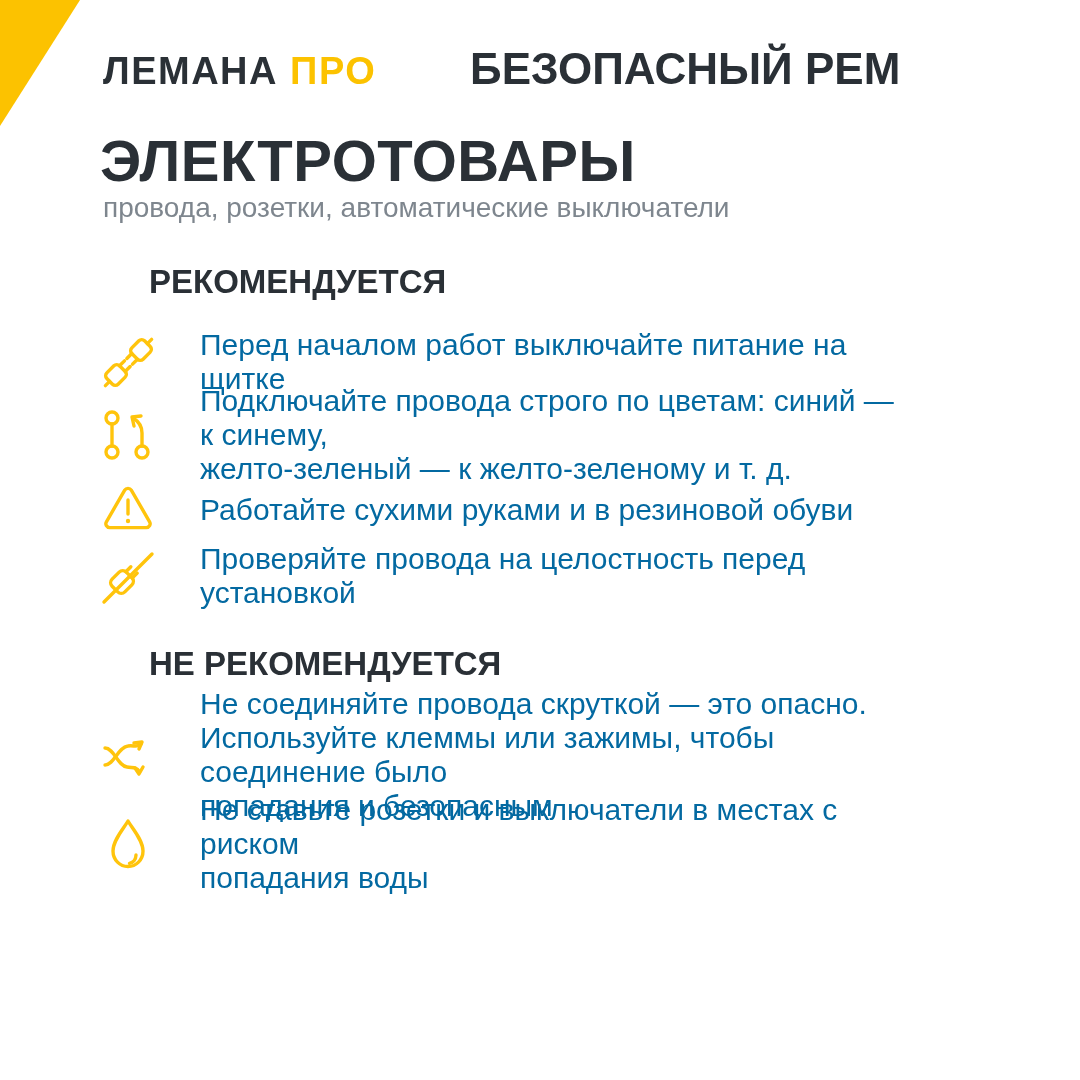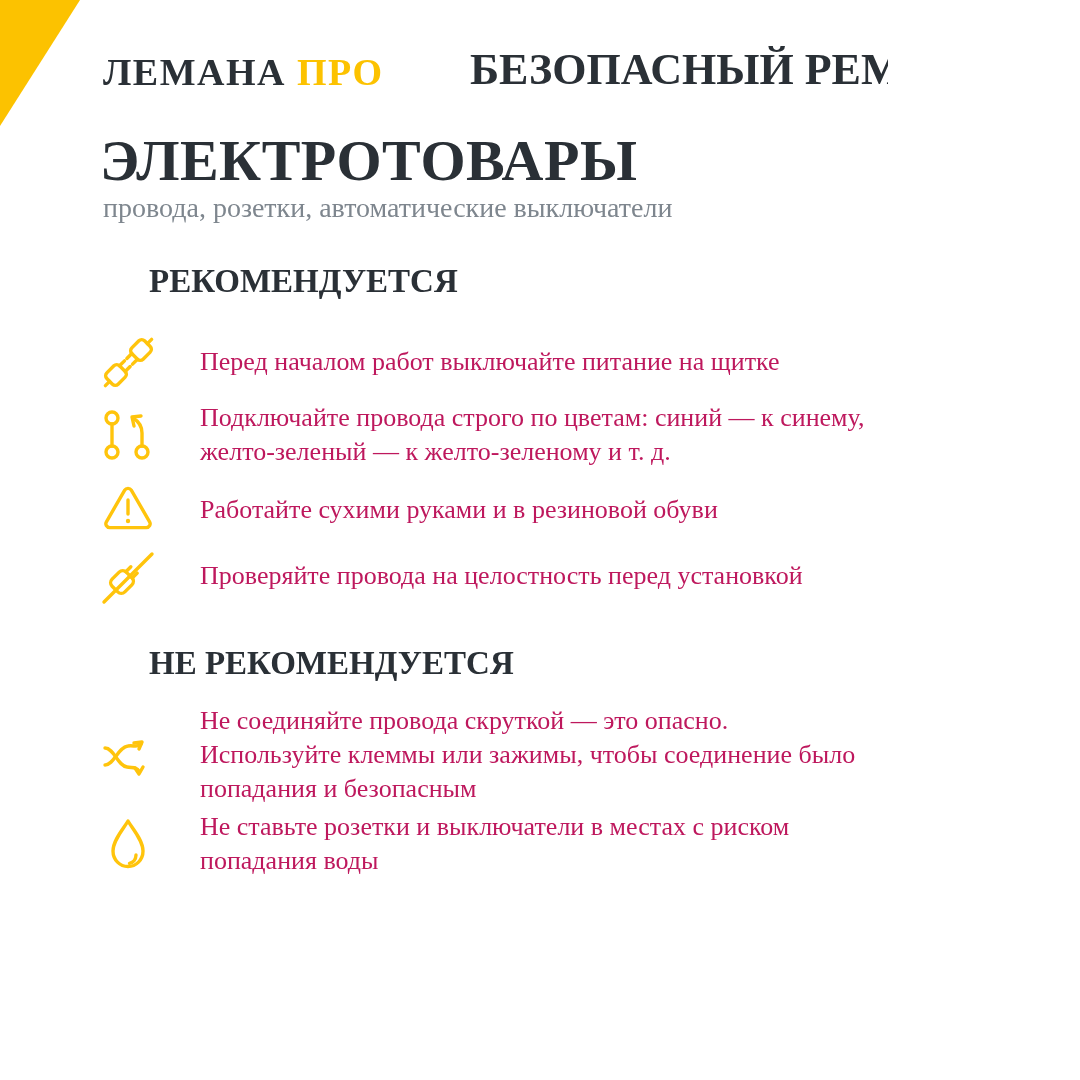--- a/index.html
+++ b/index.html
@@ -1,18 +1,19 @@
 <!DOCTYPE html>
 <html><head>
 <meta charset="utf-8">
 <style>
   html,body{margin:0;padding:0;background:#fff;}
   .canvas{
     position:relative;width:888px;height:1080px;overflow:hidden;background:#ffffff;
-    font-family:Liberation Serif, serif;
+    font-family:Liberation Sans, sans-serif;
+    padding-left:14px;
   }
   .abs{position:absolute;}
   
   .tri-tl{left:0;top:0;width:80px;height:126px;background:#FCC200;
     clip-path:polygon(0 0,100% 0,0 100%);}
   .corner-br{left:917px;top:752px;width:163px;height:328px;background:#FCC200;
     clip-path:polygon(0 47.5%,100% 0,100% 100%,0 100%);}
   
   .logo{left:103px;top:50px;font-size:38px;font-weight:700;letter-spacing:1.5px;color:#2A3036;white-space:nowrap;}
   .logo .accent{color:#FCC200;}
@@ -20,21 +21,21 @@
   
   .intro-title{left:100px;top:127px;font-size:58px;font-weight:700;color:#2A3036;letter-spacing:.5px;white-space:nowrap;}
   .intro-subtitle{left:103px;top:192px;font-size:28px;color:#7E868E;white-space:nowrap;}
   
   .sec-heading{font-size:33px;font-weight:700;color:#2A3036;white-space:nowrap;margin-left:46px;}
   .h-rec{left:103px;top:263px;}
   .h-notrec{left:103px;top:645px;}
   
   .row{position:absolute;left:96px;display:flex;align-items:center;gap:40px;}
   .row .icon{width:64px;height:64px;flex:0 0 64px;}
-  .row .txt{font-size:26px;line-height:34px;color:#be185d;white-space:pre-line;}
+  .row .txt{font-size:30px;line-height:34px;color:#0369a1;white-space:pre-line;}
   .r1{top:330px;height:64px;}
   .r2{top:400px;height:70px;gap:40px;}
   .r3{top:478px;height:64px;}
   .r4{top:543px;height:66px;}
   .n1{top:703px;height:104px;}
   .n2{top:808px;height:72px;}
   .character{left:915px;top:928px;width:150px;height:115px;}
   svg{display:block;}
 </style>
 </head>

